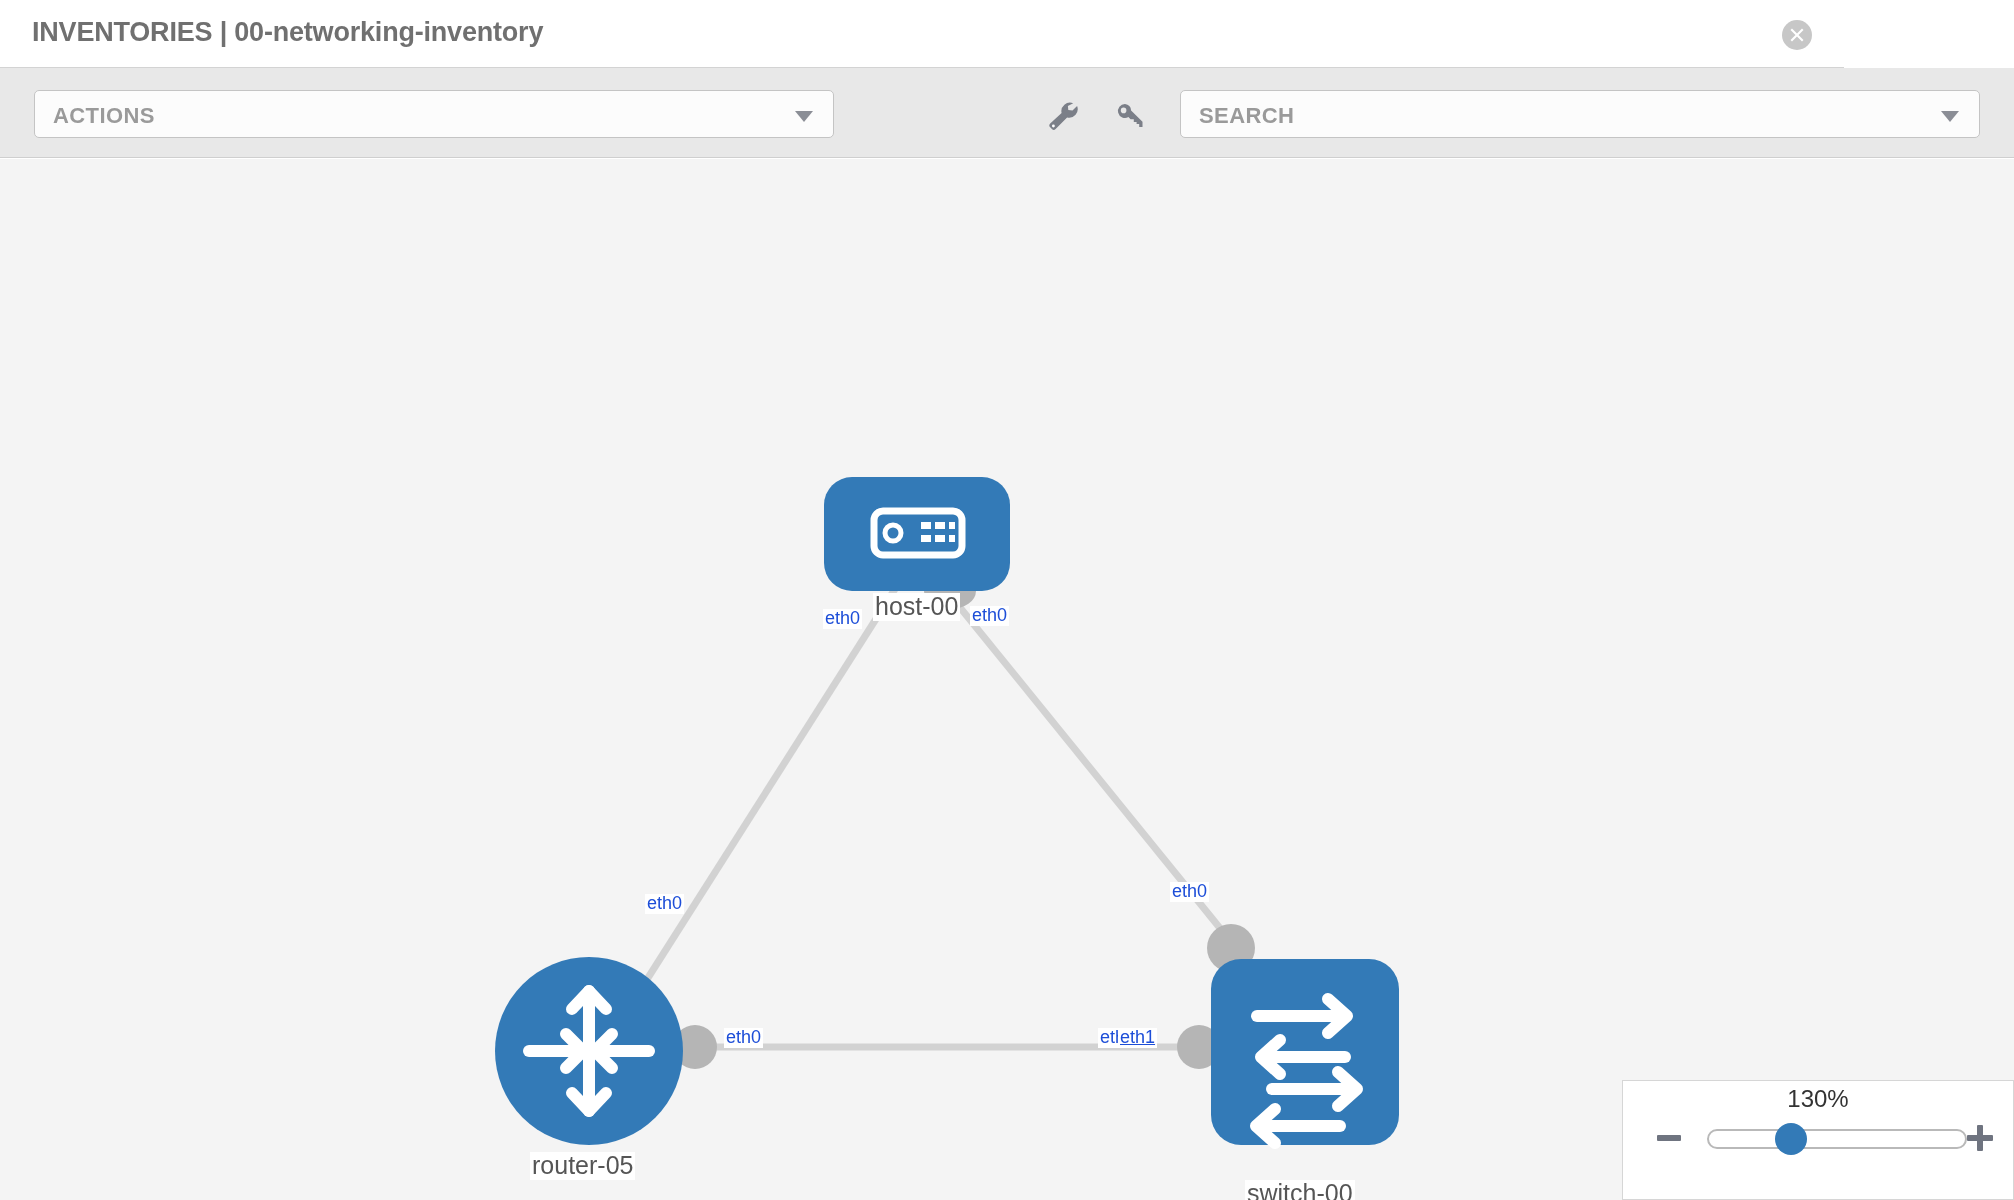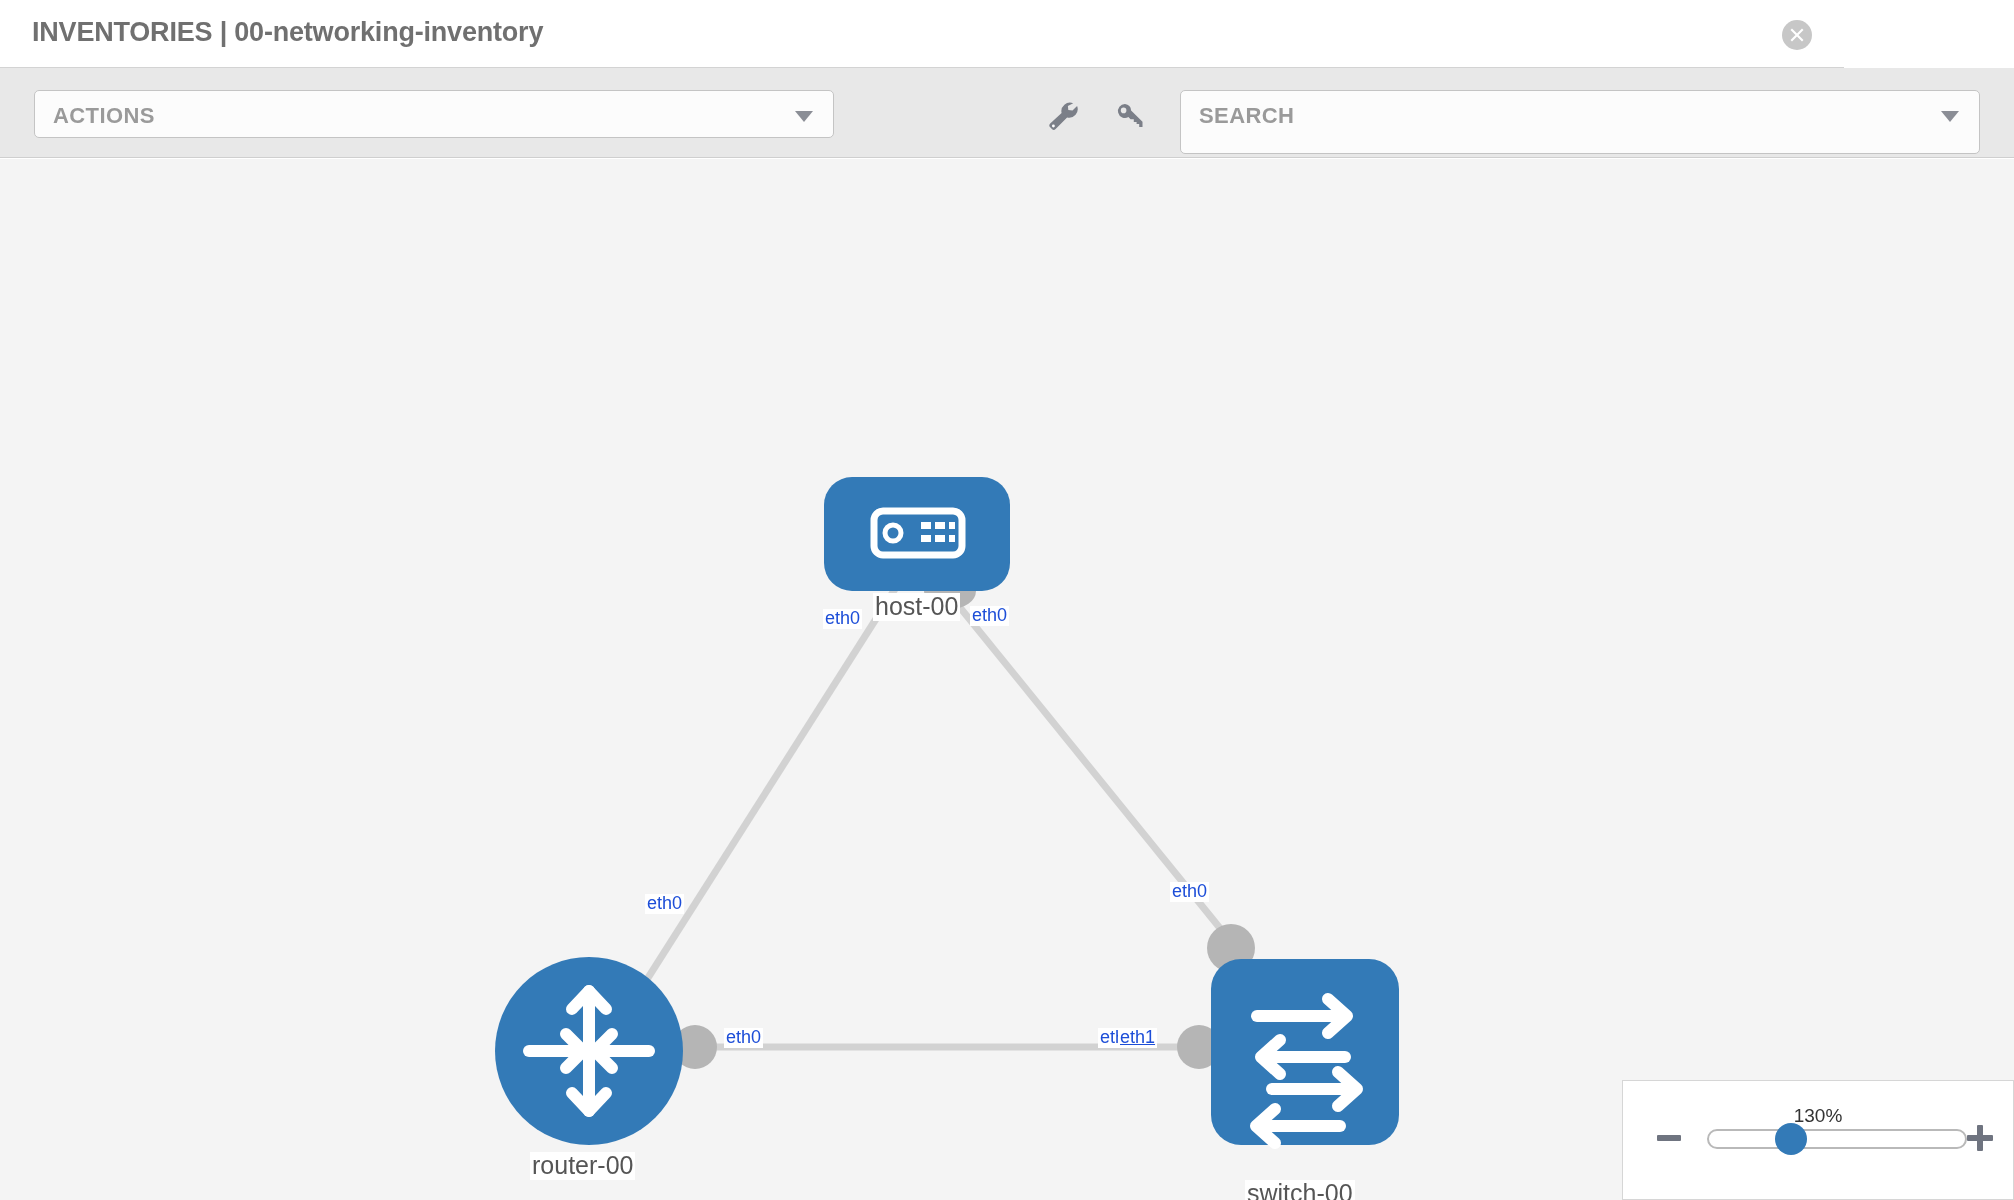--- a/index.html
+++ b/index.html
@@ -89,21 +89,21 @@
     cursor: pointer;
   }
   .tool-icon.wrench { left: 1046px; }
   .tool-icon.key    { left: 1113px; }
 
   .search-box {
     position: absolute;
     left: 1180px;
     top: 22px;
     width: 800px;
-    height: 64px;
+    height: 48px;
     background: #fcfcfc;
     border: 1px solid #c4c4c4;
     border-radius: 5px;
     cursor: text;
   }
   .search-label {
     position: absolute;
     left: 18px;
     top: 12px;
     font-size: 22px;
@@ -146,24 +146,24 @@
     position: absolute;
     right: 0;
     bottom: 0;
     width: 392px;
     height: 120px;
     background: #ffffff;
     border: 1px solid #d6d6d6;
   }
   .zoom-value {
     position: absolute;
-    top: 24px;
+    top: 4px;
     left: 0; right: 0;
     text-align: center;
-    font-size: 19px;
+    font-size: 24px;
     color: #333333;
   }
   .zoom-minus, .zoom-plus {
     position: absolute;
     top: 42px;
     width: 30px;
     height: 30px;
     cursor: pointer;
   }
   .zoom-minus { left: 32px; }
@@ -310,21 +310,21 @@
         <polyline points="1280,881 1261,898 1280,915"></polyline>
         <line x1="1272" y1="930" x2="1355" y2="930"></line>
         <polyline points="1338,913 1357,930 1338,947"></polyline>
         <line x1="1340" y1="967" x2="1258" y2="967"></line>
         <polyline points="1275,950 1256,967 1275,984"></polyline>
       </g>
     </g>
   </svg>
 
   <div class="node-label" style="left:873px; top:434px;">host-00</div>
-  <div class="node-label" style="left:530px; top:993px;">router-00</div>
+  <div class="node-label" style="left:530px; top:993px;">router-05</div>
   <div class="node-label" style="left:1245px; top:993px;margin-top:28px;">switch-00</div>
 
   <div class="iface-label" style="left:823px; top:450px;">eth0</div>
   <div class="iface-label" style="left:970px; top:447px;">eth0</div>
   <div class="iface-label" style="left:645px; top:735px;">eth0</div>
   <div class="iface-label" style="left:1170px; top:723px;">eth0</div>
   <div class="iface-label" style="left:724px; top:869px;">eth0</div>
   <div class="iface-label" style="left:1098px; top:869px;">eth0</div>
   <div class="iface-label" style="left:1118px; top:869px;text-decoration:underline;">eth1</div>
 

